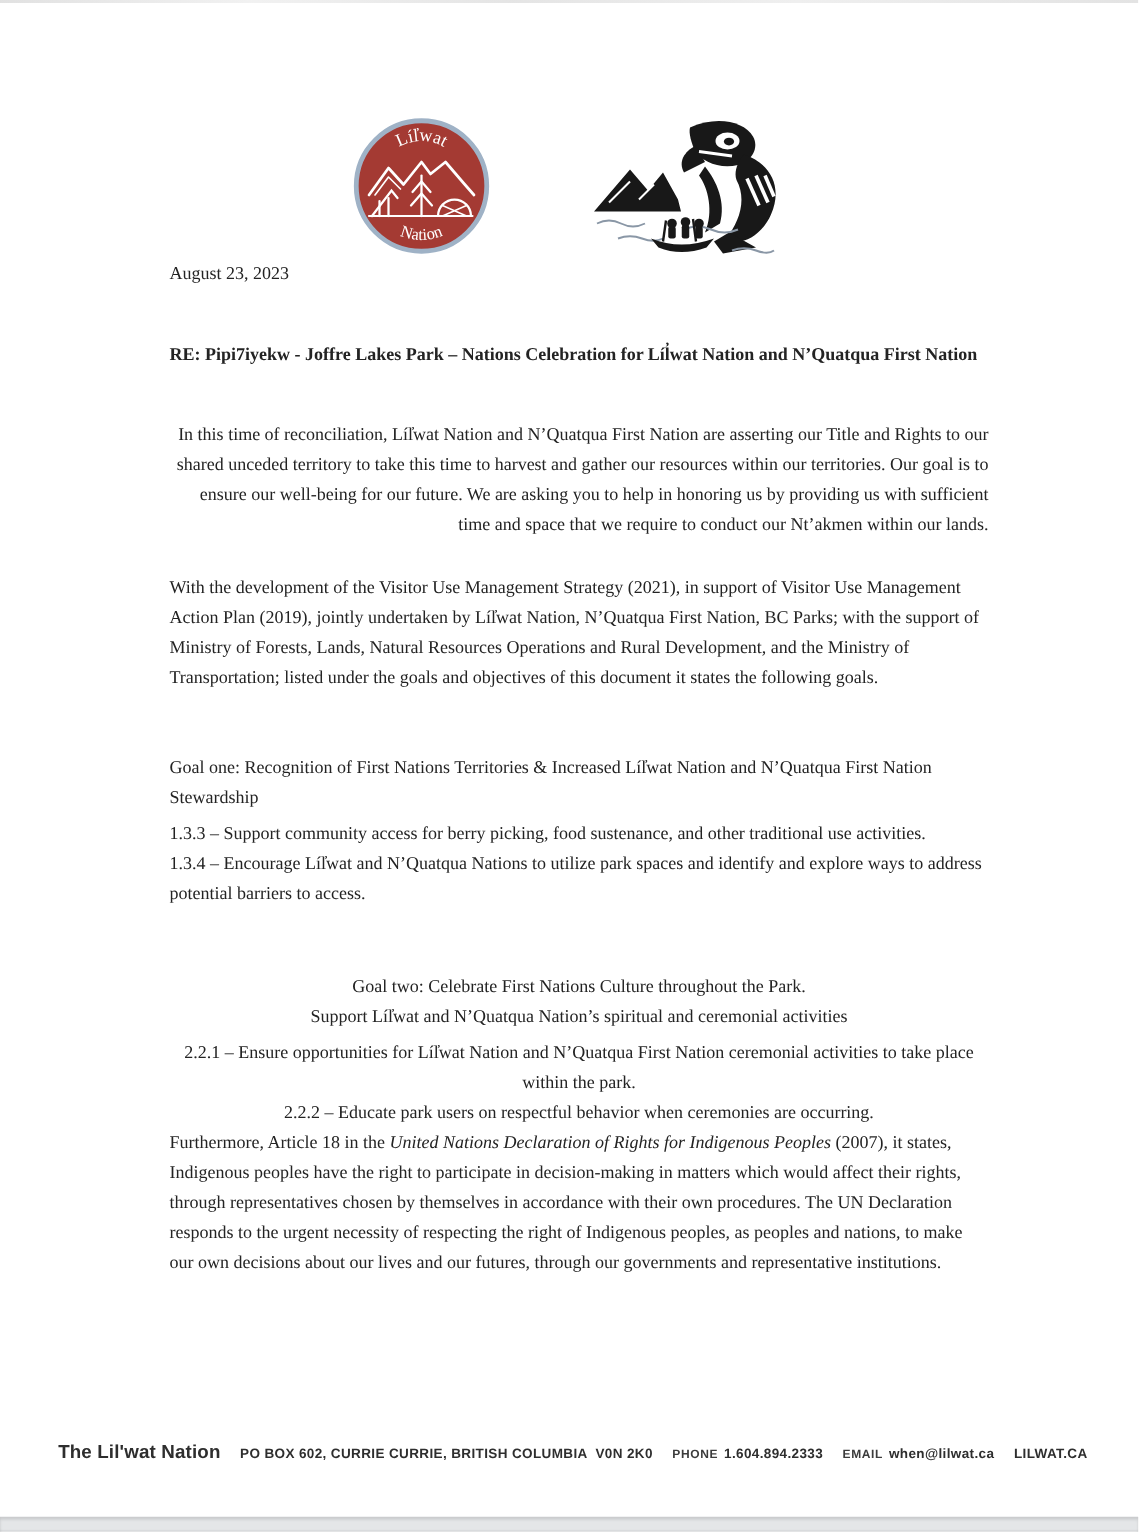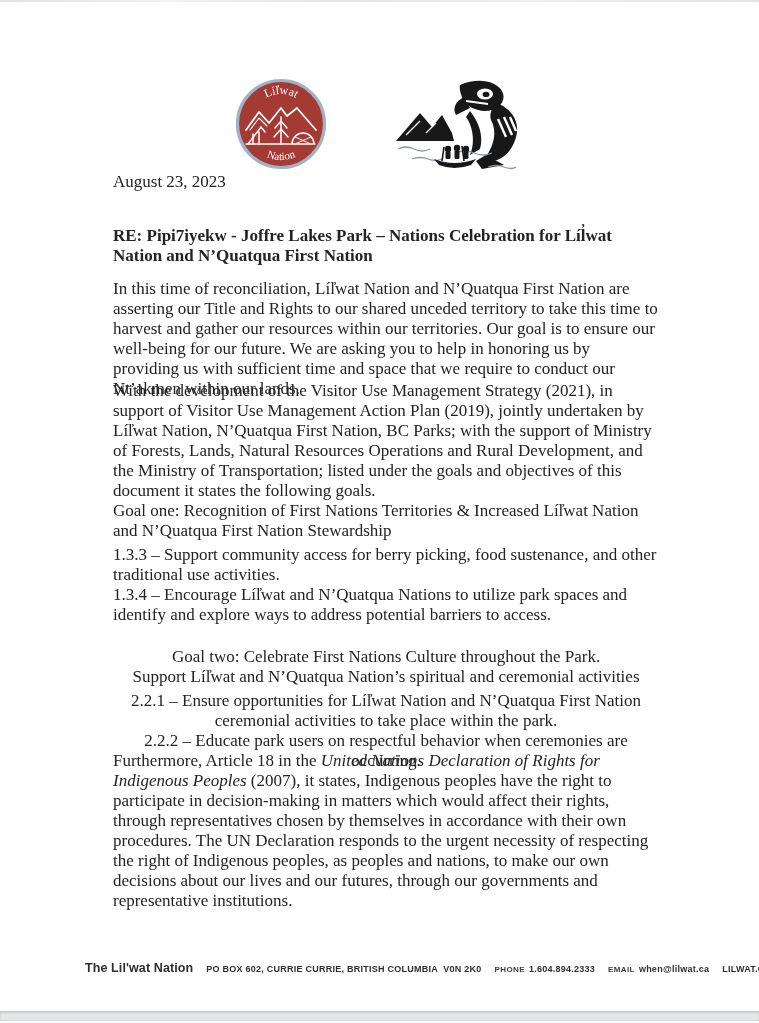--- a/index.html
+++ b/index.html
@@ -7,36 +7,36 @@
     position:relative; width:759px; height:1023px; background:#ffffff;
     font-family:"Liberation Serif", serif; color:#232323; overflow:hidden;
   }
   .scan-line {
     position:absolute; top:0; left:0; right:0; height:2px;
     background:linear-gradient(90deg,#c9c9c9,#e6e6e6 22%,#cfcfcf 45%,#e2e2e2 70%,#cccccc);
     opacity:.55;
   }
   .seal { position:absolute; left:234px; top:77px; }
   .eagle { position:absolute; left:392px; top:77px; }
-  .block { position:absolute; left:113px; width:546px; font-size:17px; line-height:20px; }
+  .block { position:absolute; left:113px; width:546px; font-size:12px; line-height:20px; }
   .block p { margin:0; }
   .date-line { top:172px; }
   .subject { top:226px; width:550px; font-weight:bold; }
-  .para1 { top:279px; }
+  .para1 { top:279px;text-align:right; }
   .para2 { top:381px; }
   .goal1 { top:501px; }
   .goal2 { top:647px;text-align:center; }
   .closing { top:751px; }
   .goal-title { font-weight:normal; }
   .goal-items { margin-top:4px !important; }
   .closing em { font-style:italic; }
   .footer {
     position:absolute; left:85px; top:961px; width:640px;
     display:flex; align-items:baseline; gap:13px;
-    font-family:"Liberation Sans", sans-serif; color:#2e2e2e; white-space:nowrap;
+    font-family:"Liberation Sans", sans-serif; color:#2e2e2e; white-space:nowrap;justify-content:flex-end;
   }
   .footer-org { font-size:12.5px; font-weight:bold; letter-spacing:.1px; }
   .footer-meta { font-size:9px; font-weight:bold; letter-spacing:.25px; white-space:pre; }
   .footer-label { font-size:8px; font-weight:bold; color:#3c3c3c; letter-spacing:.4px; margin-right:4px; }
   .viewer-gap {
     position:absolute; left:0; right:0; top:1011px; height:10px;
     background:#e4e6e8; box-shadow: inset 0 2px 2px rgba(0,0,0,.12), inset 0 -1px 1px rgba(0,0,0,.06);
   }
 </style>
 </head>

